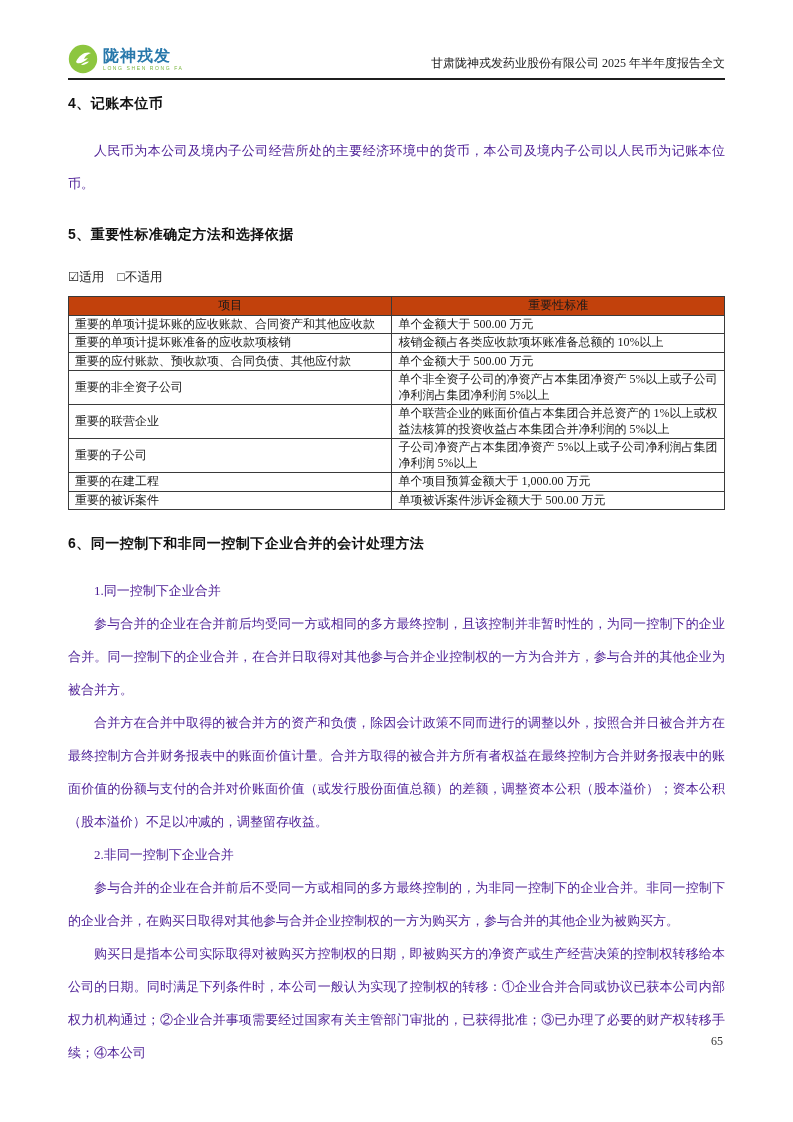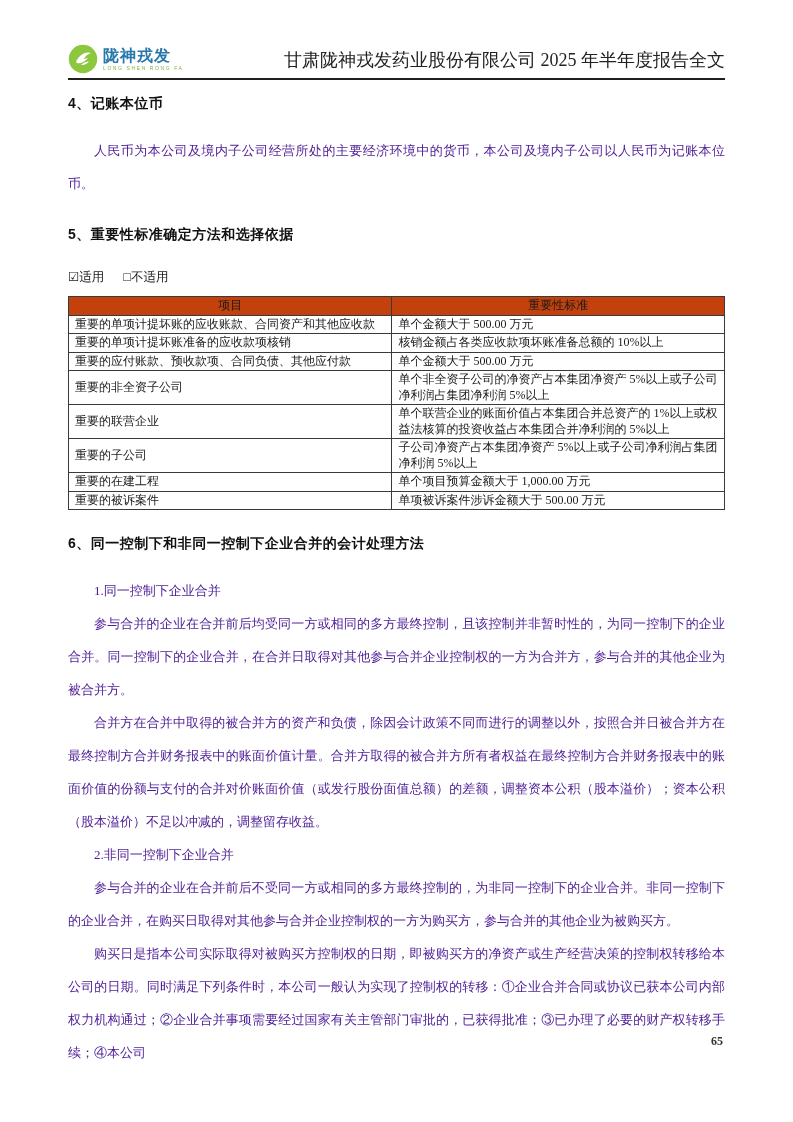--- a/index.html
+++ b/index.html
@@ -26,41 +26,41 @@
   .logo-badge { width:30px; height:30px; flex:0 0 auto; }
   .logo-texts { display:flex; flex-direction:column; line-height:1; }
   .logo-cn {
     font-family:"Liberation Sans","DejaVu Sans",sans-serif;
     font-weight:bold; font-size:16px; color:#2878ab; letter-spacing:1px;
   }
   .logo-en {
     font-family:"Liberation Sans","DejaVu Sans",sans-serif;
     font-size:5px; color:#79b53e; letter-spacing:1.6px; margin-top:2px;
   }
-  .hdr-title { font-size:18px; color:#222; padding-bottom:2px; }
+  .hdr-title { font-size:12px; color:#222; padding-bottom:2px; }
 
   
   .h-sec {
     font-family:"Liberation Sans","DejaVu Sans",sans-serif;
     font-weight:bold; font-size:14px; color:#111;
     letter-spacing:.5px;
   }
   .h4 { margin-top:15px; }
   .h5 { margin-top:26px; }
   .h6 { margin-top:25px; }
 
   
   .para {
     font-size:13px; line-height:33px;
     text-align:justify; text-indent:2em;
     color:#4c1d95;
   }
   .p4 { margin-top:21px; }
   .applicability { margin-top:24px; font-size:12.5px; line-height:18px; }
-  .applicability .chk { margin-right:16px; }
+  .applicability .chk { margin-right:10px; }
 
   
   table.imp {
     width:100%; margin-top:10px;
     border-collapse:collapse;
     font-size:12px; color:#1a1a1a;
   }
   table.imp th, table.imp td {
     border:1px solid #3a3a3a;
     padding:1px 6px;
@@ -76,21 +76,21 @@
   table.imp td { text-align:left; }
   table.imp col.c1 { width:49.3%; }
   table.imp col.c2 { width:50.7%; }
 
   .sec6-body { margin-top:21px; }
 
   
   .page-num {
     position:absolute;
     right:70px; bottom:65px;
-    font-size:12px; color:#333;font-weight:bold;
+    font-size:12px; color:#333;
   }
 </style>
 </head>
 <body>
 
 <div class="page">
   <div class="content">
 
     <div class="hdr">
       <div class="logo">

